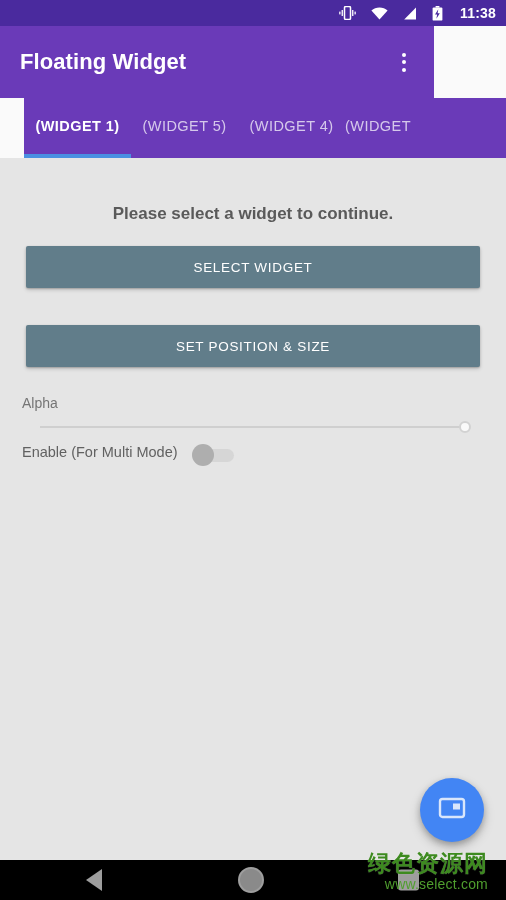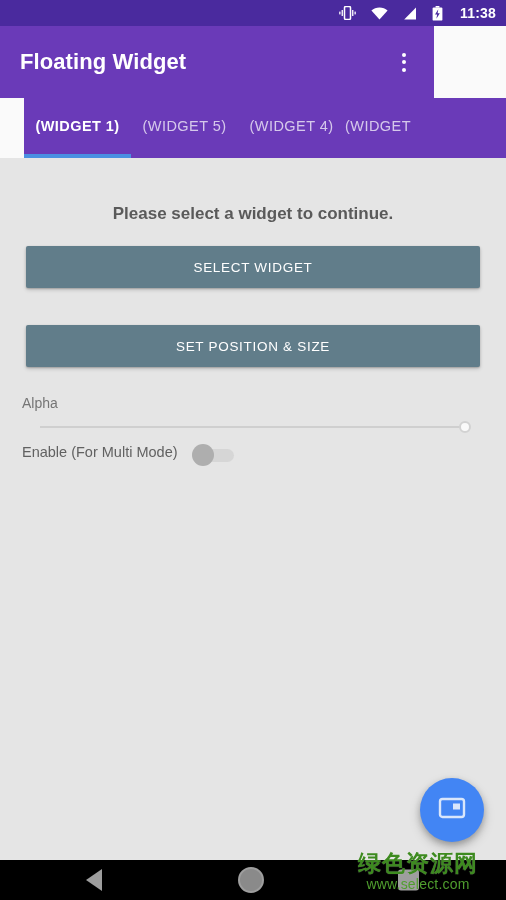--- a/index.html
+++ b/index.html
@@ -228,21 +228,21 @@
     justify-content: center;
     cursor: pointer;
   }
 
   
   #watermark {
     position: absolute;
     right: 18px;
     bottom: 8px;
     width: 140px;
-    text-align: center;
+    text-align: right;
     pointer-events: none;
     z-index: 5;
   }
   #watermark-cn {
     font-family: "DejaVu Sans", sans-serif;
     font-size: 23px;
     font-weight: bold;
     color: #3d8a1f;
     letter-spacing: 1px;
     line-height: 1;

